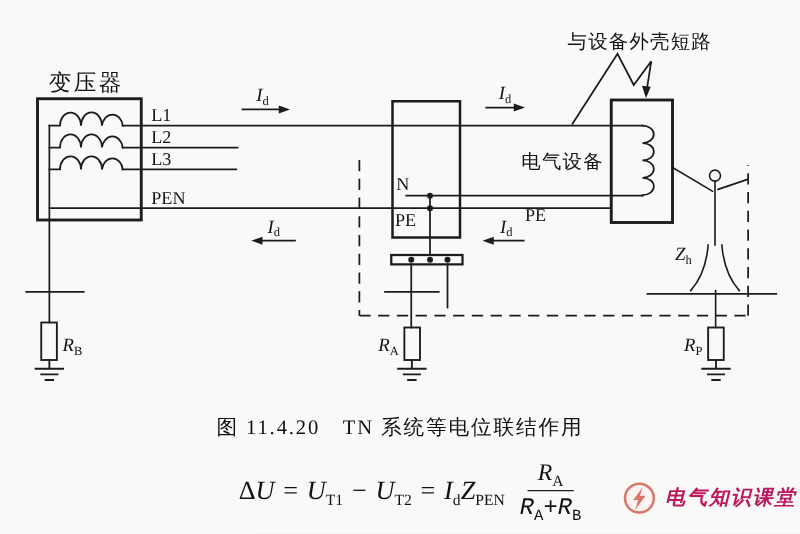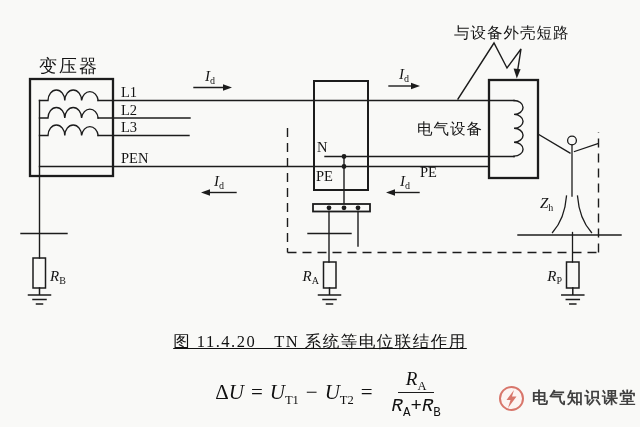--- a/index.html
+++ b/index.html
@@ -6,33 +6,33 @@
   .stage{position:relative;width:640px;height:427px;background:#f9f9f7;overflow:hidden;
          font-family:"Liberation Serif","DejaVu Serif",serif;color:#111;}
   svg.diagram{position:absolute;left:0;top:0;}
   svg text{fill:#141414;}
   .cjk{font-size:15.5px;letter-spacing:1px;}
   .big-cjk{font-size:18px;letter-spacing:2px;}
   .wire-lbl{font-size:14.5px;}
   .it{font-style:italic;}
   .sub{font-size:10px;}
   .caption{position:absolute;left:90px;top:331px;width:460px;text-align:center;
-           font-size:16.5px;letter-spacing:1.5px;white-space:pre;text-decoration:underline;}
+           font-size:16.5px;letter-spacing:1.5px;white-space:pre;}
   .formula{position:absolute;left:120px;top:362px;width:420px;height:60px;
            display:flex;justify-content:center;align-items:center;
            font-size:21px;font-style:italic;text-align:center;}
   .formula .rm{font-style:normal;}
   .formula sub{font-style:normal;font-size:12.5px;line-height:0;}
   .formula .op{font-style:normal;padding:0 7px;}
   .frac{display:inline-flex;flex-direction:column;align-items:center;font-size:19px;margin-left:8px;}
   .frac .fnum{padding:0 8px 2px 8px;border-bottom:1.6px solid #1c1c1c;}
   .frac .fden{padding:2px 4px 0 4px;font-family:Liberation Mono, monospace;}
   .watermark{position:absolute;left:498px;top:385px;display:flex;align-items:center;gap:7px;}
-  .watermark .wm-text{color:#404040;font-size:16px;font-weight:bold;letter-spacing:1.5px;
-                      font-family:"Liberation Sans","DejaVu Sans",sans-serif;}
+  .watermark .wm-text{color:#be185d;font-size:16px;font-weight:bold;letter-spacing:1.5px;
+                      font-family:"Liberation Sans","DejaVu Sans",sans-serif;font-style:italic;}
 </style>
 </head>
 <body>
 
 <div class="stage">
 
 <svg class="diagram" width="640" height="427" viewBox="0 0 640 427" stroke-linecap="square" fill="none">
 
   <g stroke="#1c1c1c" stroke-width="1.4">
     <rect x="30" y="79" width="83" height="97" stroke-width="2.3"></rect>
@@ -149,20 +149,21 @@
 
 <div class="caption">图 11.4.20　TN 系统等电位联结作用</div>
 
 <div class="formula">
   <span class="term"><span class="rm">Δ</span><span>U</span></span>
   <span class="op">=</span>
   <span class="term"><span>U</span><sub>T1</sub></span>
   <span class="op">−</span>
   <span class="term"><span>U</span><sub>T2</sub></span>
   <span class="op">=</span>
+  <span class="term"><span>I</span><sub>d</sub><span>Z</span><sub>PEN</sub></span>
   <span class="frac">
     <span class="fnum"><span>R</span><sub>A</sub></span>
     <span class="fden"><span>R</span><sub>A</sub><span class="rm">+</span><span>R</span><sub>B</sub></span>
   </span>
 </div>
 
 <div class="watermark">
   <svg width="27" height="27" viewBox="0 0 27 27">
     <circle cx="13.5" cy="13.5" r="11.5" fill="#fdf4f2" stroke="#d8766b" stroke-width="2"></circle>
     <path d="M16,5 L8.5,15 h4 l-2.5,8 8.5,-11.5 h-4.5 z" fill="#d8766b"></path>

